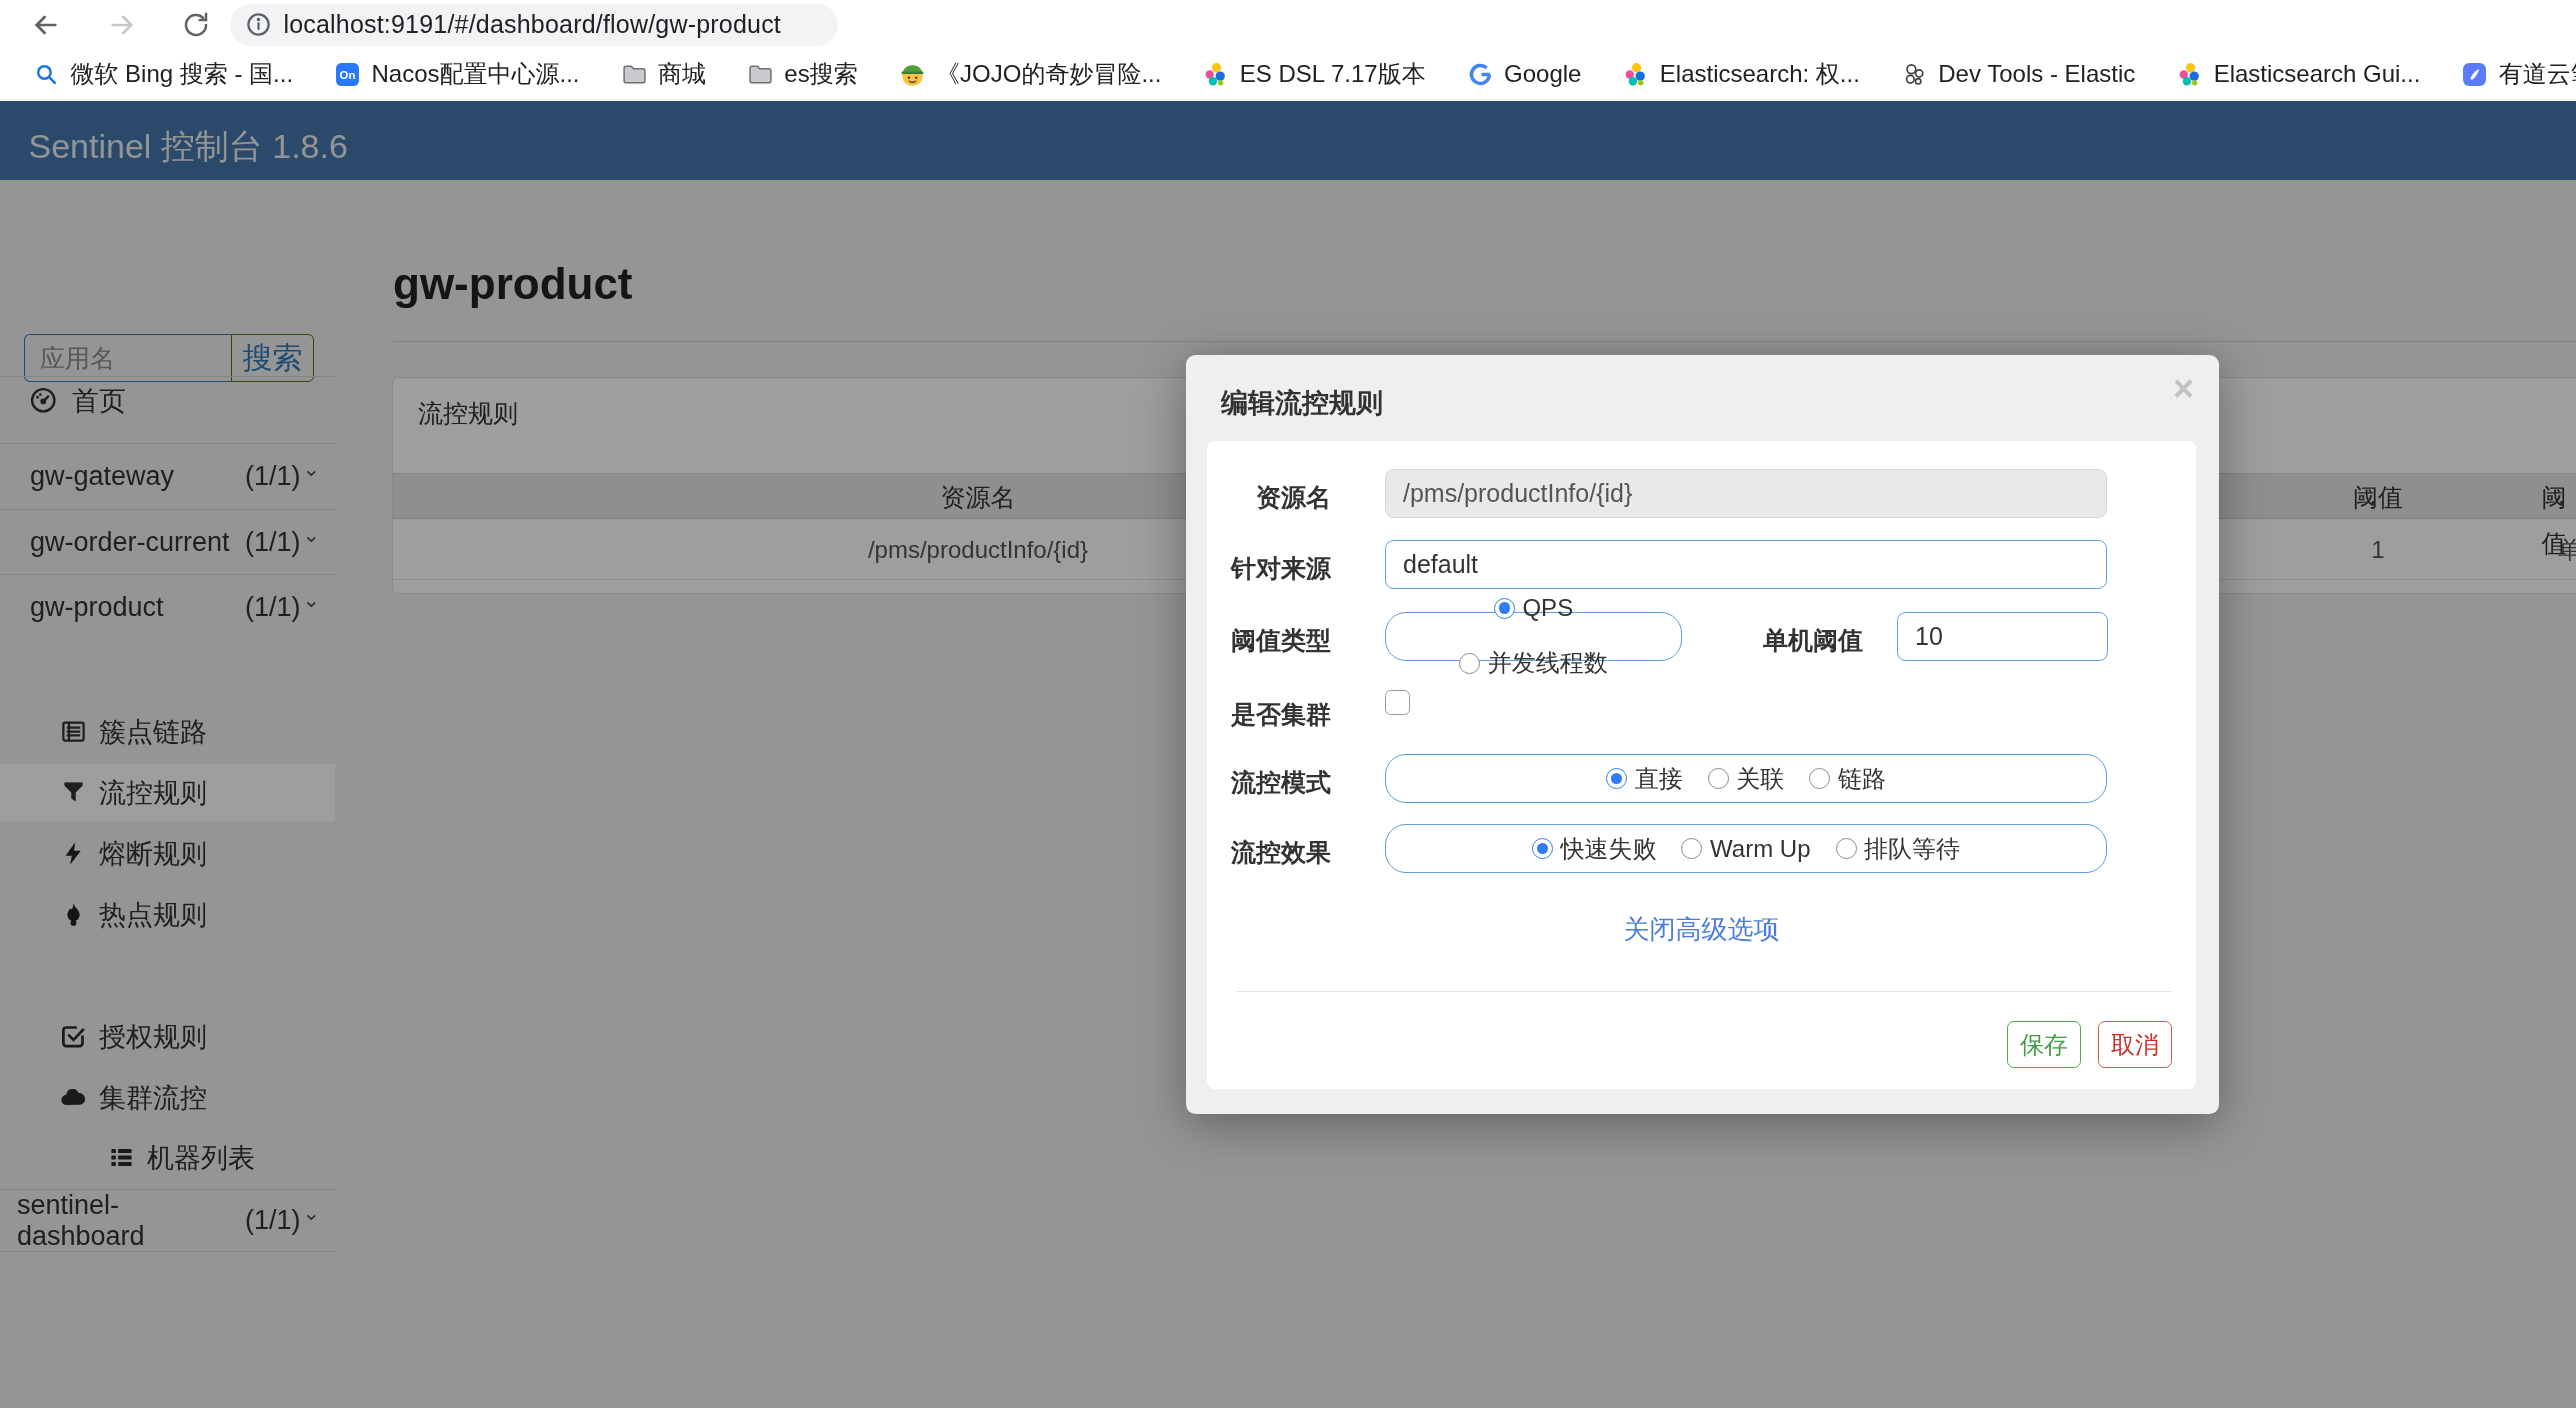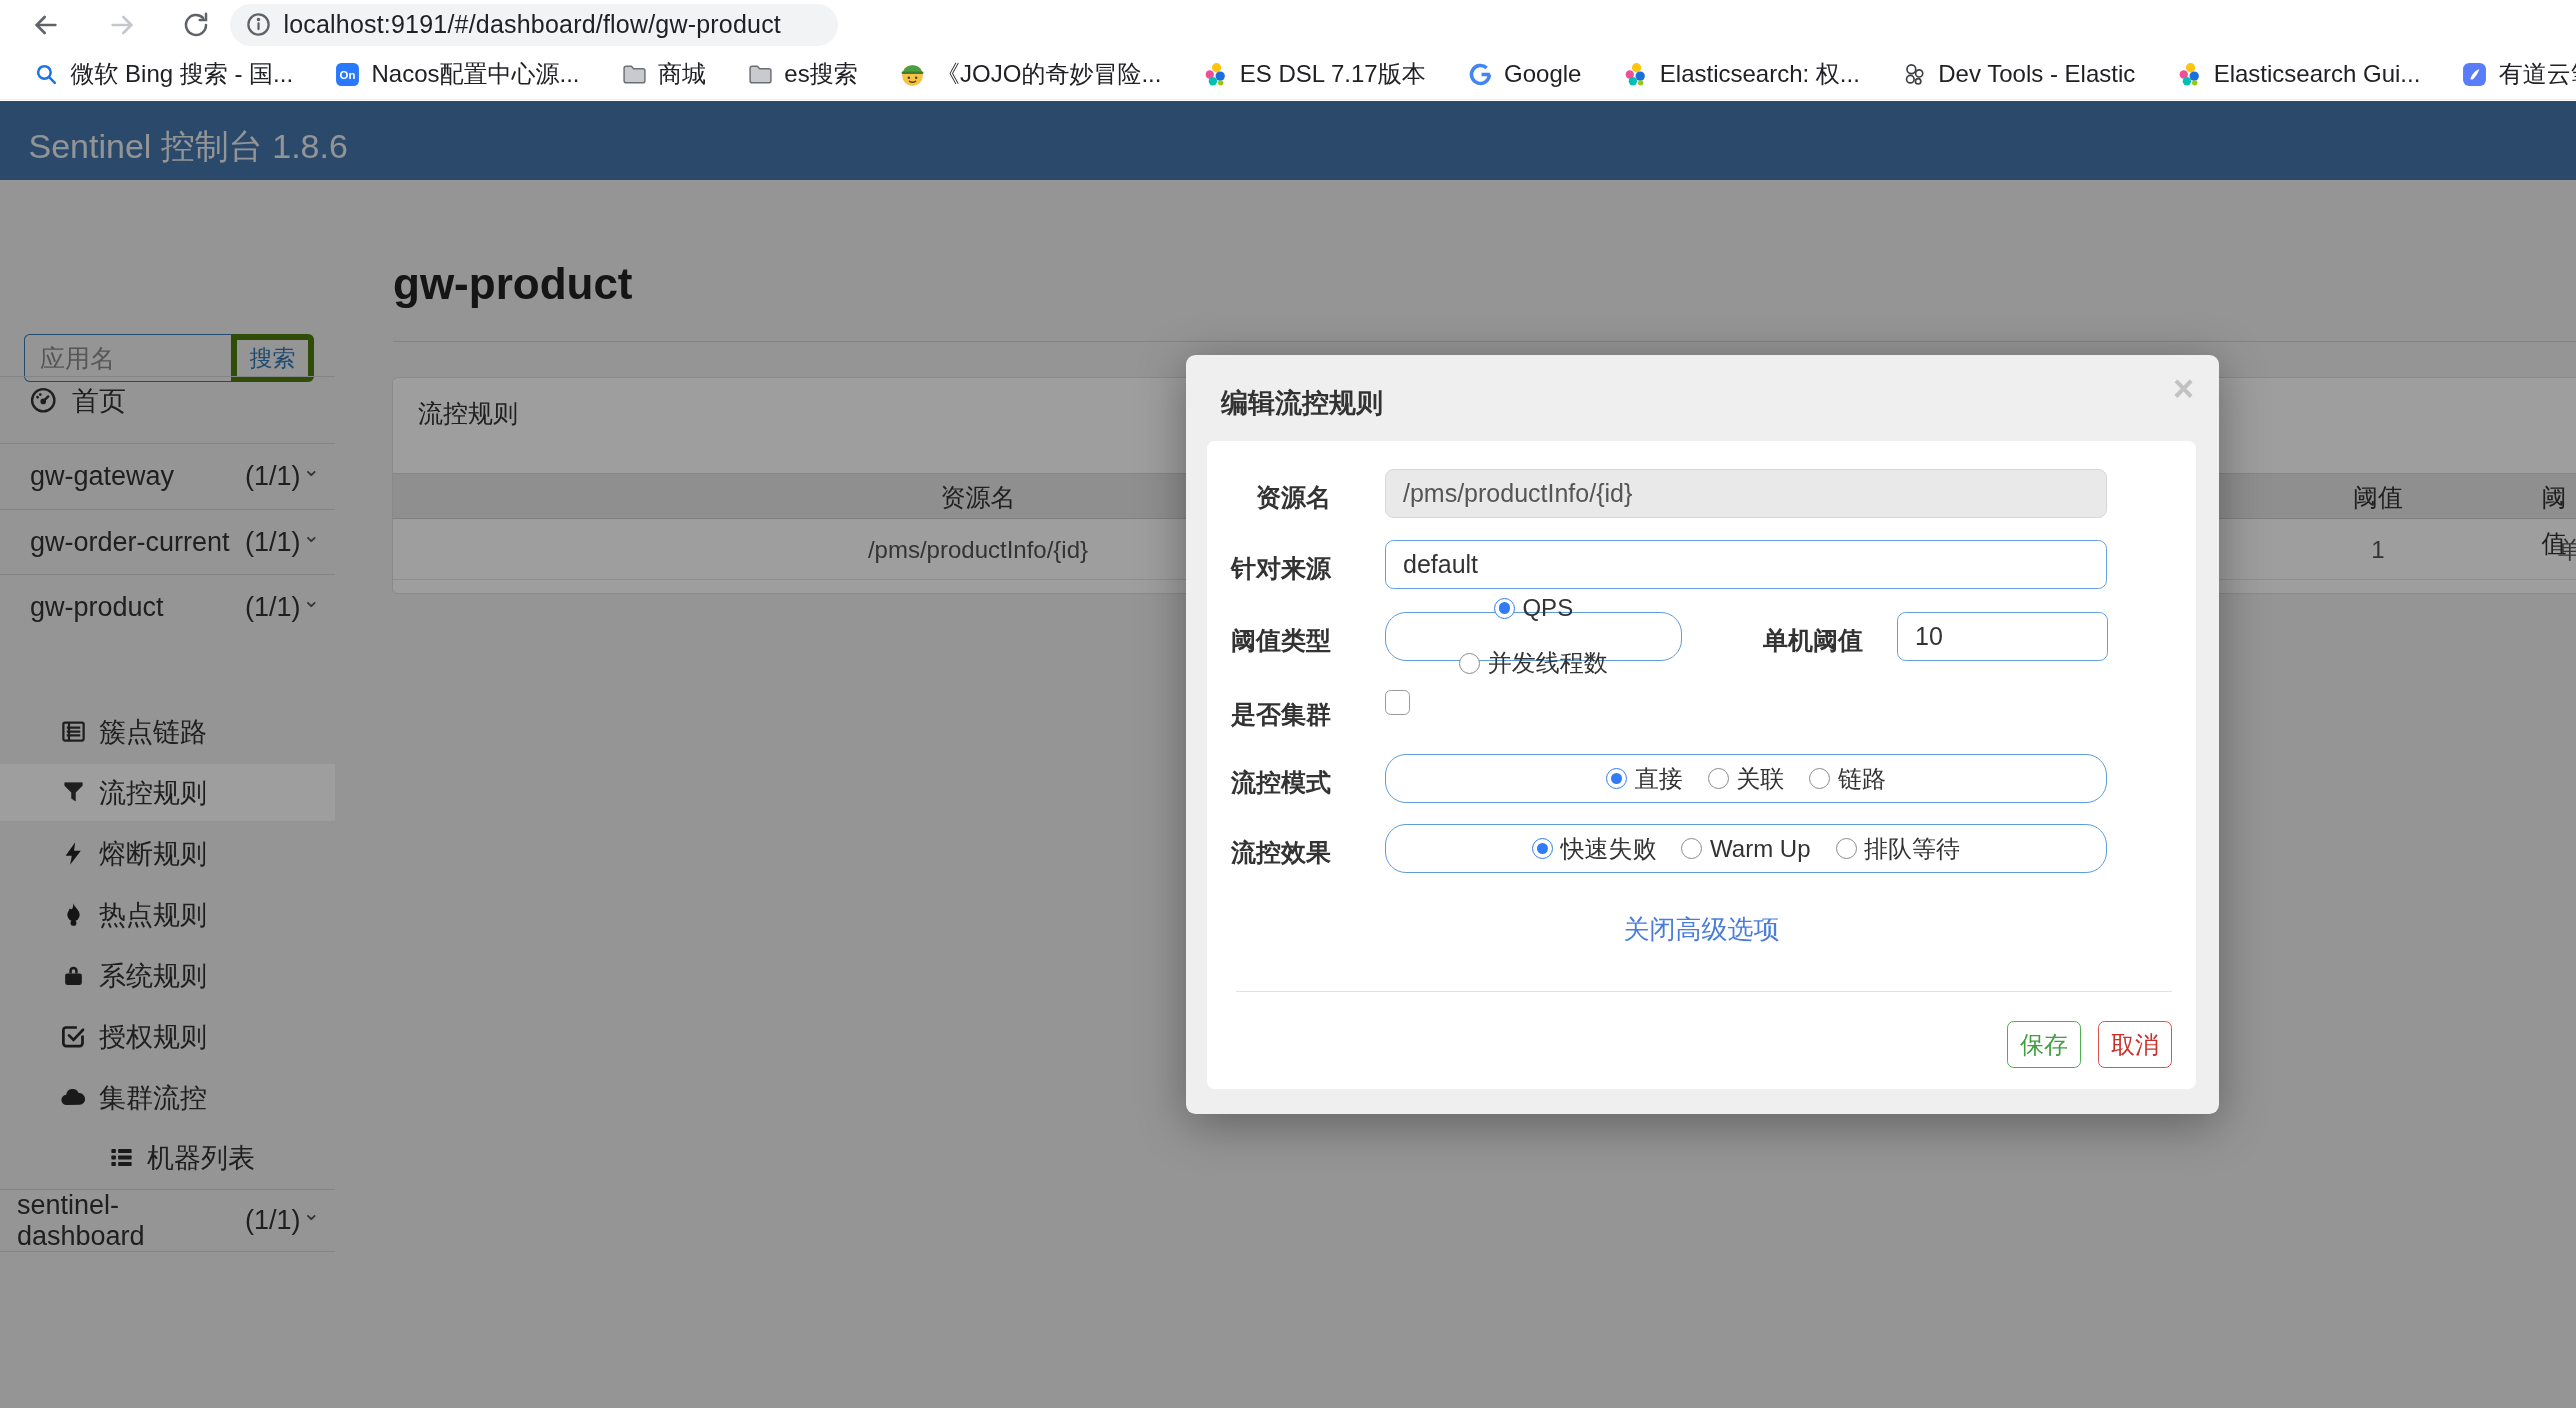--- a/index.html
+++ b/index.html
@@ -20,21 +20,21 @@
   .page { position:absolute; left:0; top:101px; width:2576px; height:1308px; background:#f1f1f2; z-index:1; }
   .app-header { position:absolute; left:0; top:0; width:2576px; height:79px; background:#4577ad; }
   .app-header-title { position:absolute; left:28.5px; top:23px; font-size:34px; color:#eceff2; }
 
   
   .sidebar { position:absolute; left:0; top:93px; width:335px; height:1215px; }
   .sb-divider { position:absolute; left:0; width:335px; height:1px; background:#d6d6d6; }
   .sb-search { position:absolute; left:24px; top:112px; width:290px; height:48px; display:flex;margin-top:28px; }
   .sb-search input { width:207px; height:48px; border:1px solid #337ab7; border-right:none; border-radius:5.7px 0 0 5.7px; background:transparent; padding:0 15px; font-size:25px; color:#444; outline:none; }
   .sb-search input::placeholder { color:#8b8b8b; }
-  .sb-search-btn { width:83px; height:48px; border:6px solid #4d7c0f; border-radius:0 5.7px 5.7px 0; background:transparent; color:#337ab7; font-size:23px; cursor:pointer; }
+  .sb-search-btn { width:83px; height:48px; border:1px solid #4d7c0f; border-radius:0 5.7px 5.7px 0; background:transparent; color:#337ab7; font-size:30px; cursor:pointer; }
   .sb-row { position:absolute; left:0; width:335px; display:flex; align-items:center; cursor:pointer; color:#333; }
   .sb-row .name { font-size:27px; }
   .sb-count { margin-left:auto; margin-right:15px; font-size:27px; color:#333; display:flex; align-items:flex-start; gap:1.9px; }
   .chev { font-size:21px; color:#555; margin-top:-3.8px; }
   .sb-sub { position:absolute; left:0; width:335px; height:57px; display:flex; align-items:center; cursor:pointer; color:#333; }
   .sb-sub .ic { position:absolute; left:59px; width:28.5px; display:flex; justify-content:center; }
   .sb-sub .lbl { position:absolute; left:99px; font-size:27px; }
   .sb-sub.active { background:#ffffff; }
 
   
@@ -304,29 +304,20 @@
       <div class="sb-sub" style="top:692px;">
         <span class="ic">
             <svg width="27" height="27" viewBox="0 0 24 24" fill="#222">
               <path d="M12 2c.8 4 5.5 5.8 5.5 10.5A5.7 5.7 0 0 1 12 18a5.7 5.7 0 0 1-5.5-5.5c0-2.6 1.6-3.8 2.2-6C9.8 8 11.4 8.4 12 2z"></path>
               <path d="M12 21.5a7.3 7.3 0 0 1-2-.3 7.6 7.6 0 0 0 4 0 7.3 7.3 0 0 1-2 .3z"></path>
               <circle cx="12" cy="19.5" r="2.6"></circle>
             </svg>
           </span>
         <span class="lbl">热点规则</span>
       </div>
-      <div class="sb-sub" style="top:753px;">
-        <span class="ic">
-            <svg width="25" height="25" viewBox="0 0 24 24" fill="#2b2b2b">
-              <rect x="4" y="10" width="16" height="11" rx="2"></rect>
-              <path d="M8 10V7.5a4 4 0 0 1 8 0V10h-2.4V7.5a1.6 1.6 0 1 0-3.2 0V10z"></path>
-            </svg>
-          </span>
-        <span class="lbl">系统规则</span>
-      </div>
       <div class="sb-sub" style="top:814px;">
         <span class="ic">
             <svg width="27" height="27" viewBox="0 0 24 24" fill="none" stroke="#2b2b2b" stroke-width="2.4">
               <path d="M20 11v7a2.5 2.5 0 0 1-2.5 2.5h-12A2.5 2.5 0 0 1 3 18V6.5A2.5 2.5 0 0 1 5.5 4H15"></path>
               <path d="M8 11l4 4 8.5-9" stroke-linecap="round"></path>
             </svg>
           </span>
         <span class="lbl">授权规则</span>
       </div>
       <div class="sb-sub" style="top:875px;">

